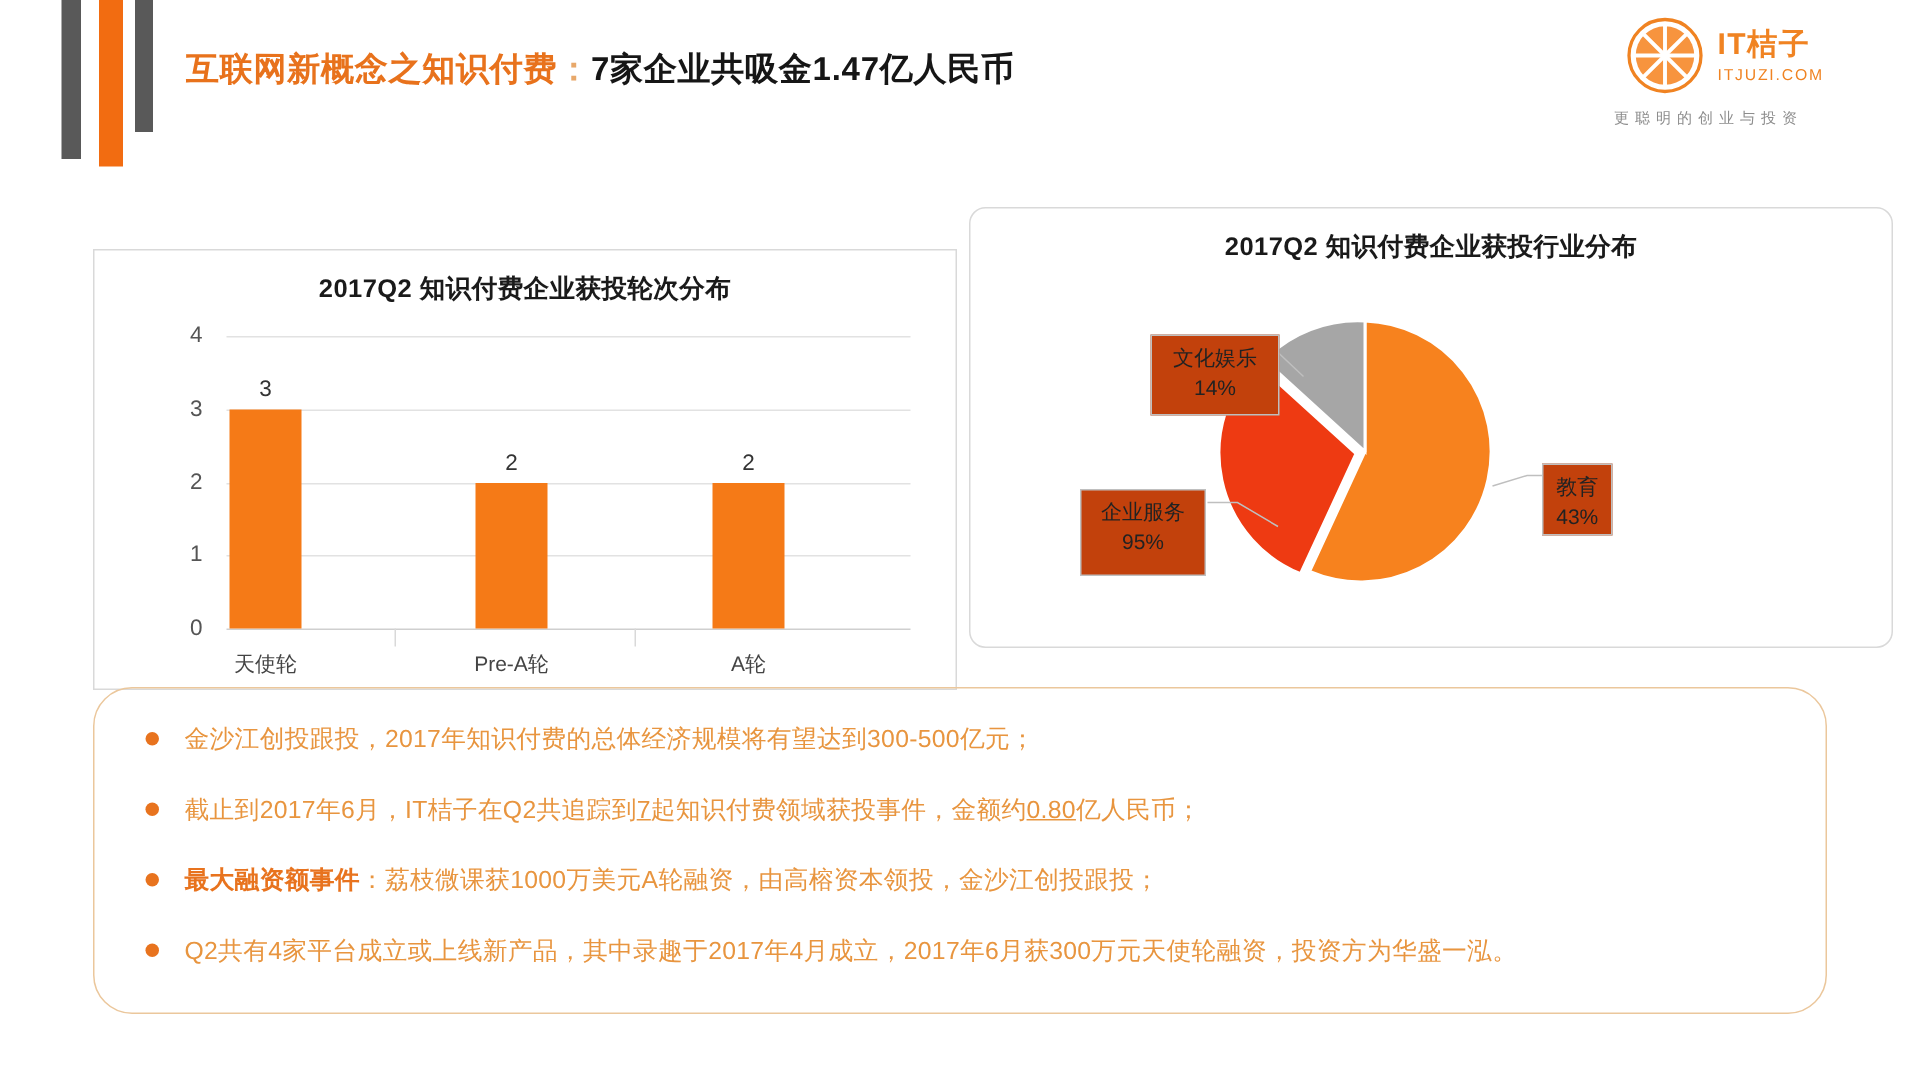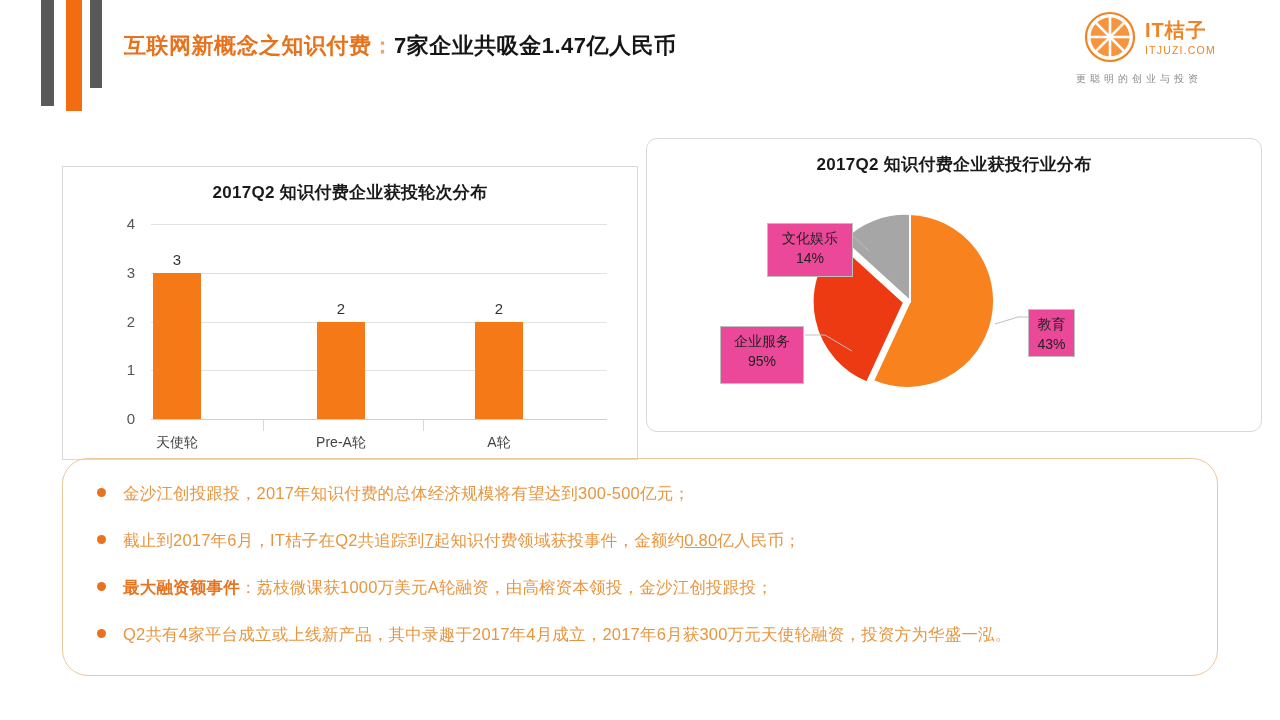--- a/index.html
+++ b/index.html
@@ -59,21 +59,21 @@
   }
   .bar{position:absolute;bottom:0;background:#F57A17;}
   .bar-val{
     position:absolute;text-align:center;font-size:15px;color:#333;width:60px;
   }
   .cat-lbl{
     position:absolute;text-align:center;font-size:14px;color:#444;width:110px;
   }
   .tickmark{position:absolute;width:1px;background:#d9d9d9;}
   .callout{
-    position:absolute;border:1px solid #bfbfbf;background:#ec4899;
+    position:absolute;border:1px solid #bfbfbf;background:#c2410c;
     font-size:14px;color:#222;text-align:center;line-height:20px;
     padding:4px 7px;box-sizing:border-box;
   }
 
   
   .bullets{
     position:absolute;left:62px;top:458px;width:1156px;height:218px;
     border:1.6px solid #EBC79C;border-radius:26px;box-sizing:border-box;
     padding:20px 26px 0 26px;
   }

